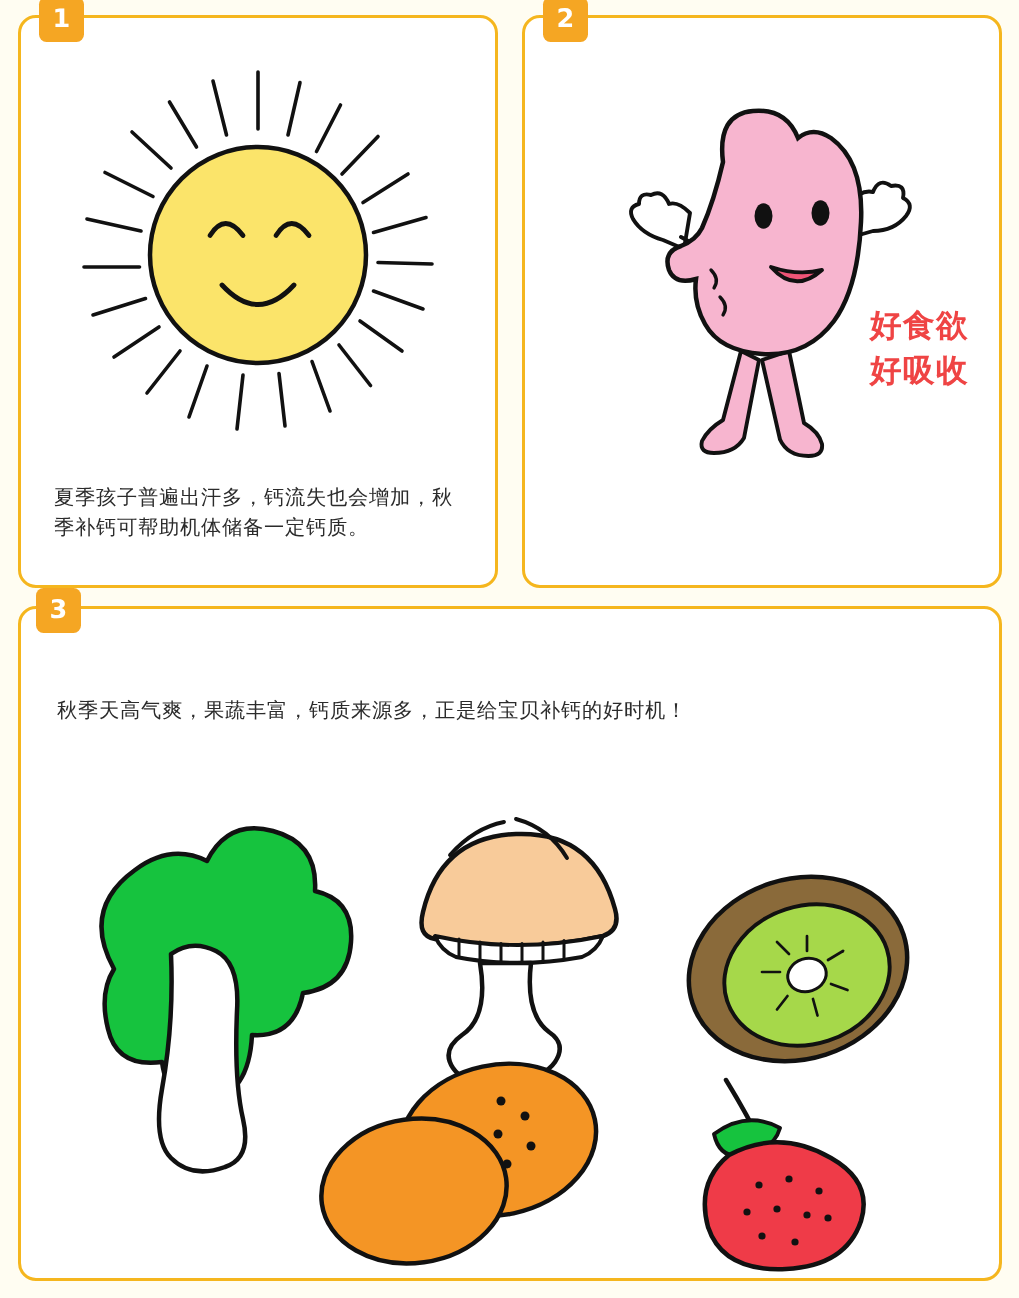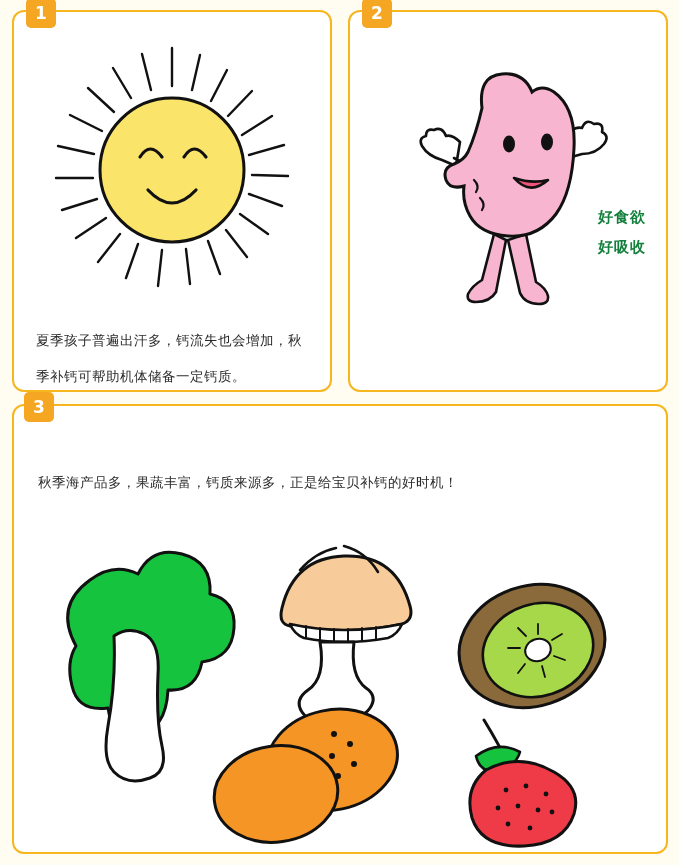--- a/index.html
+++ b/index.html
@@ -47,39 +47,39 @@
     text-align: center;
   }
   #card3 .badge { left: 10px; top: -14px; }
 
   .caption {
     position: absolute;
     left: 22px;
     right: 22px;
     color: #2b2b2b;
     font-size: 13.5px;
-    line-height: 36px;
+    line-height: 20px;
     letter-spacing: 0.5px;
   }
   #cap1, #cap2 { top: 310px; }
   #cap3 { top: 58px; left: 24px; }
 
   .art {
     position: absolute;
     left: 0; top: 0; right: 0;
   }
   svg { display: block; }
 
   .stomach-text {
     position: absolute;
     right: 20px;
     top: 190px;
-    color: #15803d;
+    color: #ef4444;
     font-weight: bold;
-    font-size: 15px;
+    font-size: 21px;
     line-height: 30px;
     letter-spacing: 1px;
     text-align: left;
   }
 </style>
 </head>
 <body>
 
 <div class="page">
 
@@ -155,21 +155,21 @@
       </svg>
       <div class="stomach-text">
         <div>好食欲</div>
         <div>好吸收</div>
       </div>
     </div>
   </div>
 
   <div class="card" id="card3">
     <div class="badge">3</div>
-    <div class="caption" id="cap3">秋季海产品多，果蔬丰富，钙质来源多，正是给宝贝补钙的好时机！</div>
+    <div class="caption" id="cap3">秋季天高气爽，果蔬丰富，钙质来源多，正是给宝贝补钙的好时机！</div>
     <div class="art" style="top:92px;">
       <svg width="652" height="350" viewBox="0 0 652 350">
 
         <g>
           <path d="M62 148 q-22 -40 14 -66 q24 -18 48 -6 q14 -28 44 -20 q30 8 28 40 q26 6 24 34 q-2 30 -32 34 q-6 30 -34 28 q-2 40 -30 44 q-26 4 -30 -26 q-30 4 -36 -22 q-6 -24 4 -40 z" fill="#16c33e" stroke="#111111" stroke-width="3" stroke-linejoin="round"></path>
           <path d="M100 138 q14 -10 30 -2 q16 8 14 40 q-2 46 4 72 q6 26 -12 32 q-22 8 -36 -6 q-12 -12 -6 -46 q8 -44 6 -90 z" fill="#ffffff" stroke="#111111" stroke-width="3" stroke-linejoin="round"></path>
         </g>
 
         <g>
           <path d="M268 110 q12 -50 62 -52 q52 -2 66 50 q4 14 -8 18 q-52 12 -112 2 q-12 -2 -8 -18 z" fill="#f8cb9a" stroke="#111111" stroke-width="3" stroke-linejoin="round"></path>

